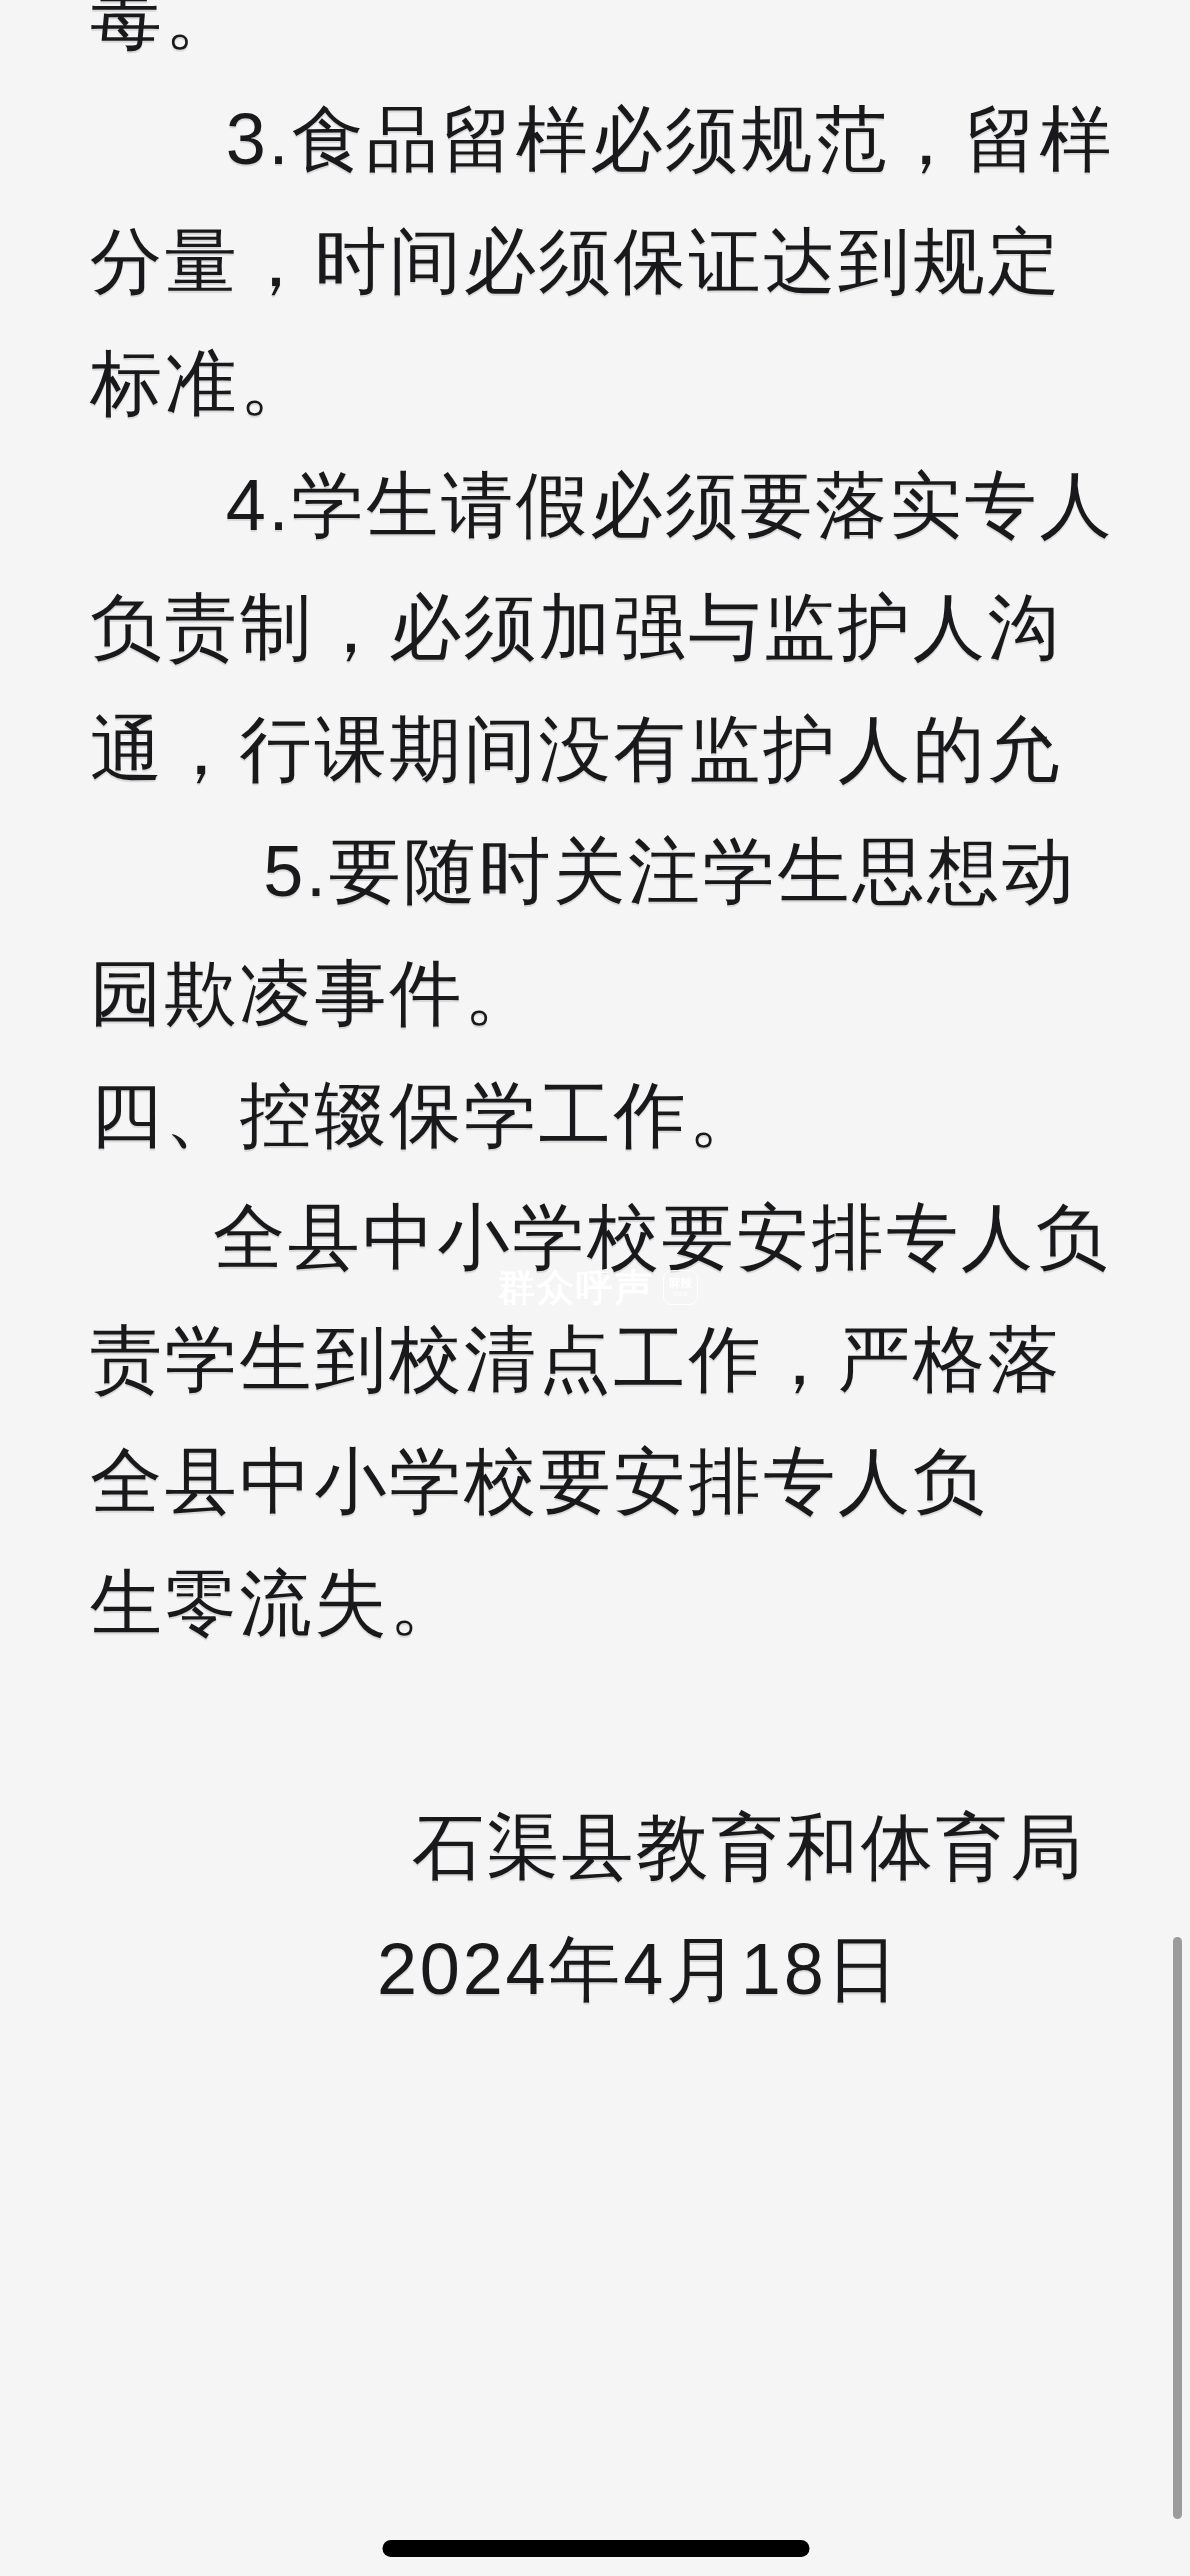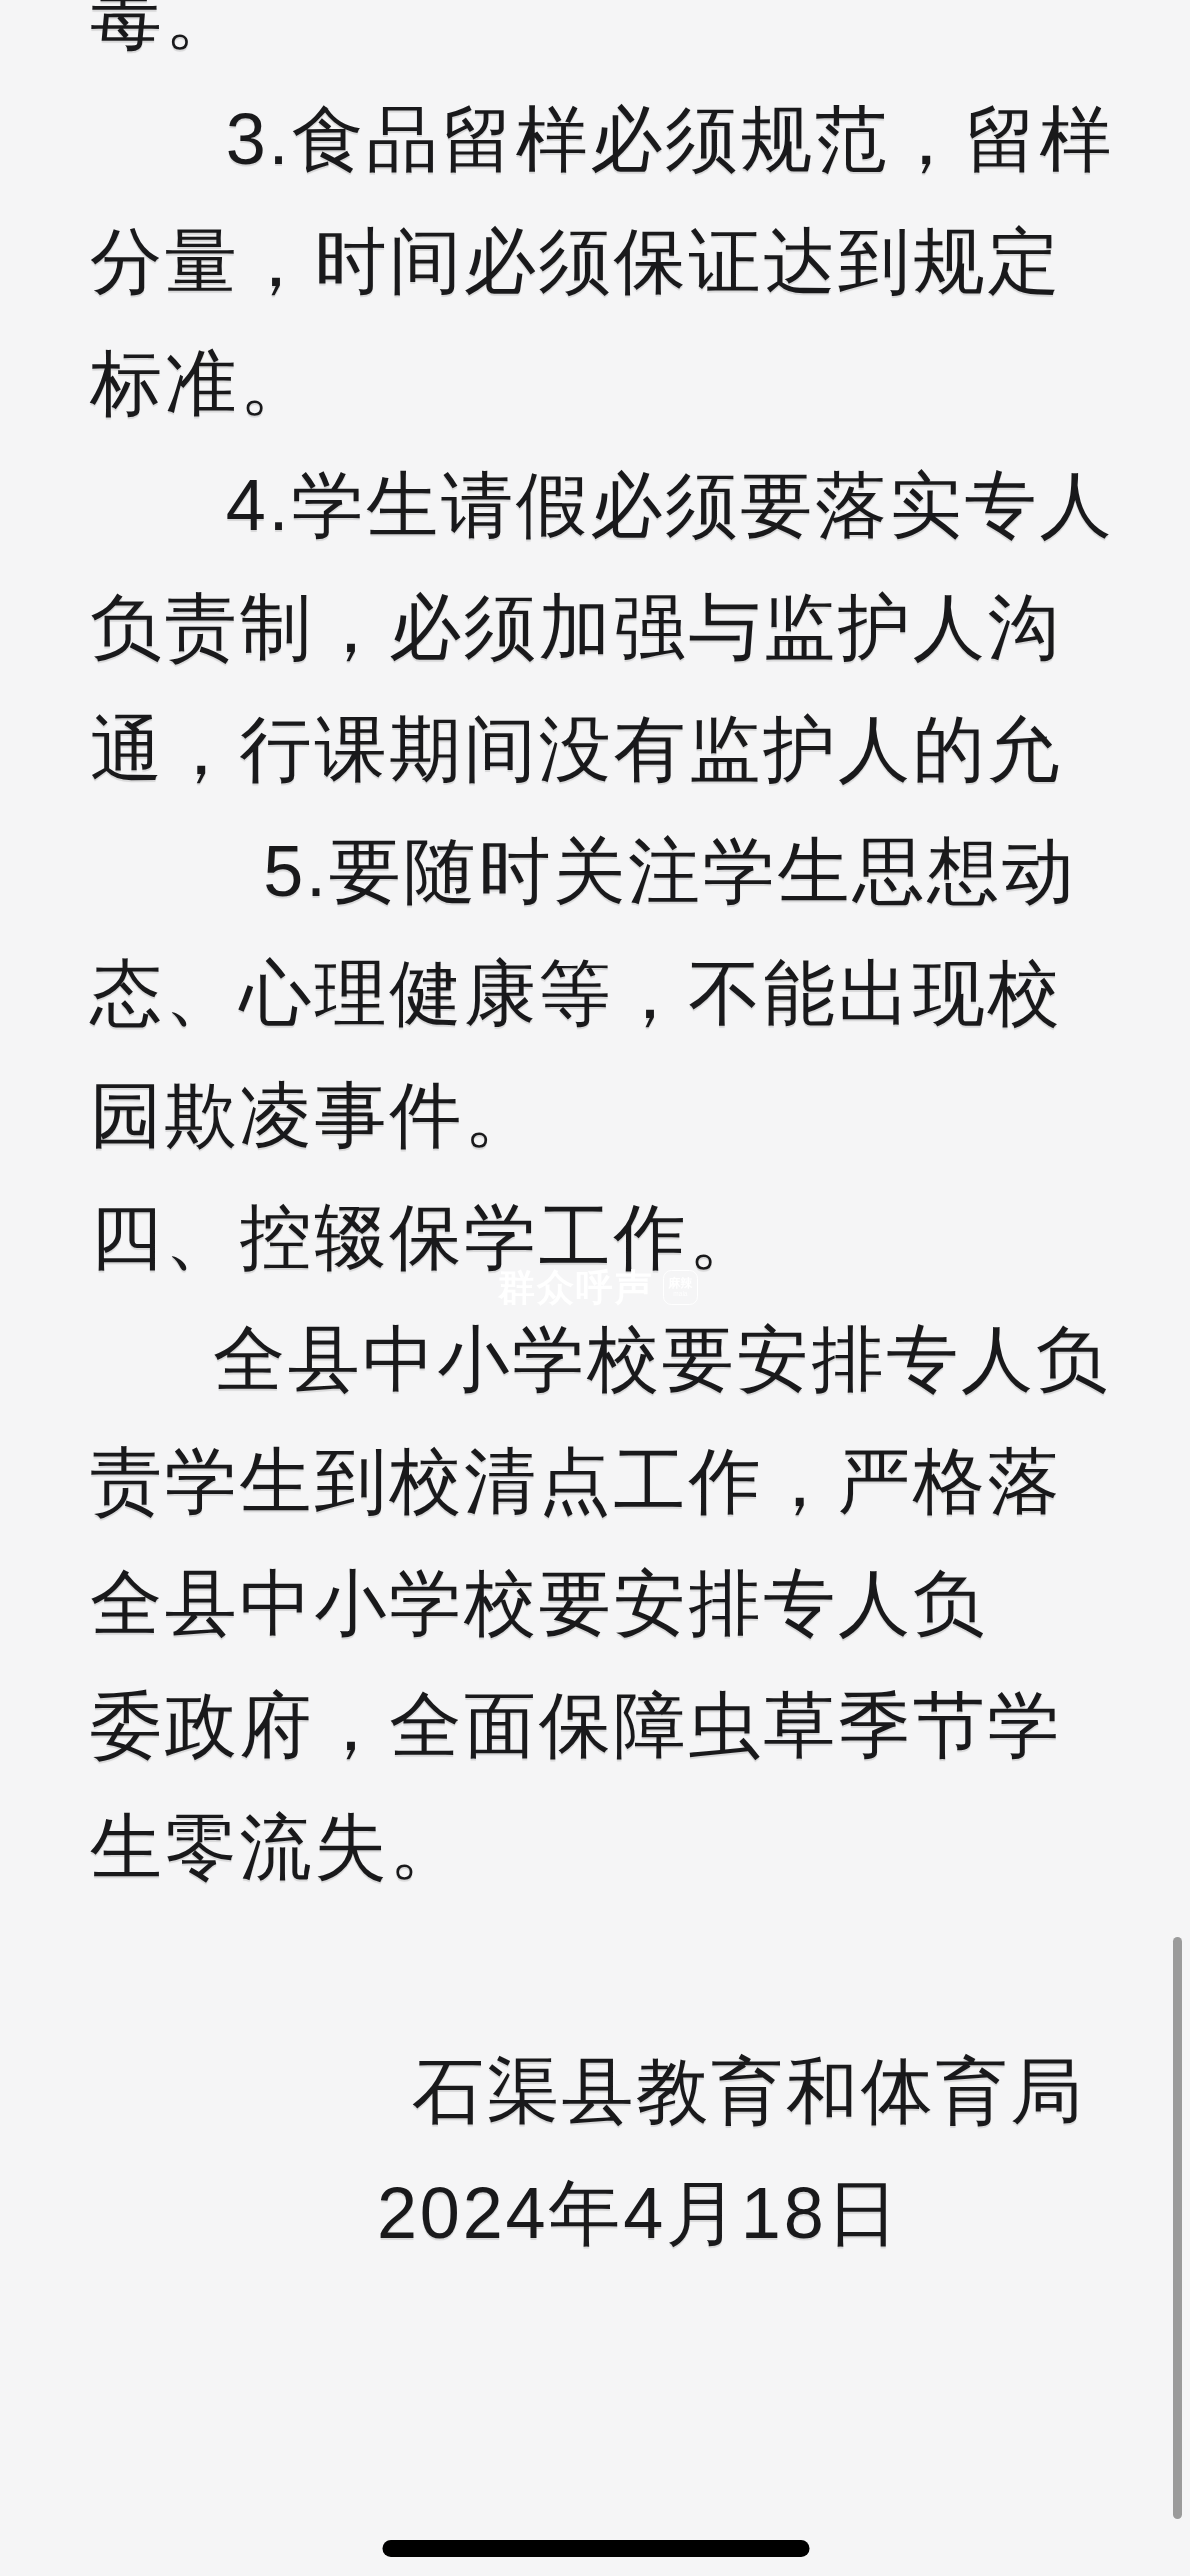--- a/index.html
+++ b/index.html
@@ -110,27 +110,25 @@
 
   <div class="doc-body" style="color: rgb(25, 25, 27);">
       <div class="line body">毒。</div>
       <div class="line item">3.食品留样必须规范，留样</div>
       <div class="line body">分量，时间必须保证达到规定</div>
       <div class="line body">标准。</div>
       <div class="line item">4.学生请假必须要落实专人</div>
       <div class="line body">负责制，必须加强与监护人沟</div>
       <div class="line body">通，行课期间没有监护人的允</div>
       <div class="line item">5.要随时关注学生思想动</div>
-      <div class="line body">态、心理健康等，不能出现校</div>
       <div class="line body">园欺凌事件。</div>
       <div class="line section">四、控辍保学工作。</div>
       <div class="line para">全县中小学校要安排专人负</div>
       <div class="line body">责学生到校清点工作，严格落</div>
       <div class="line body">全县中小学校要安排专人负</div>
-      <div class="line body">委政府，全面保障虫草季节学</div>
       <div class="line body">生零流失。</div>
       <div class="line blank"></div>
       <div class="line signature">石渠县教育和体育局</div>
       <div class="line date">2024年4月18日</div>
     </div>
 
   <div class="watermark">
     <span class="wm-text">群众呼声</span>
     <span class="wm-badge">
       <span class="wm-badge-top">麻辣</span>

